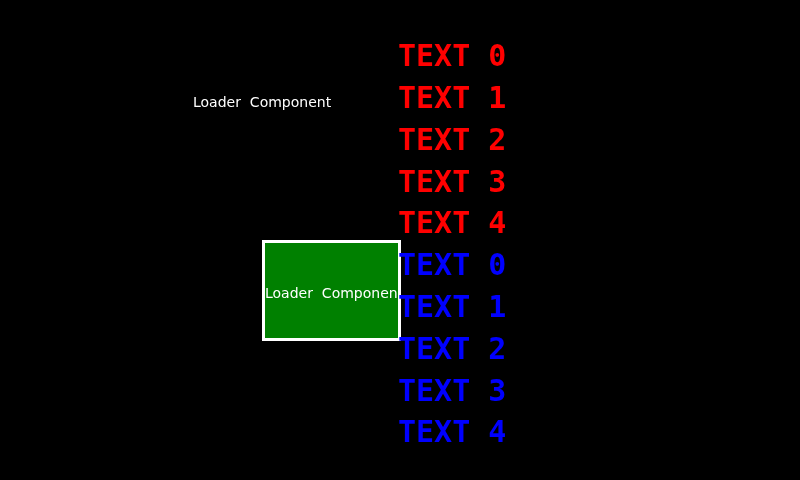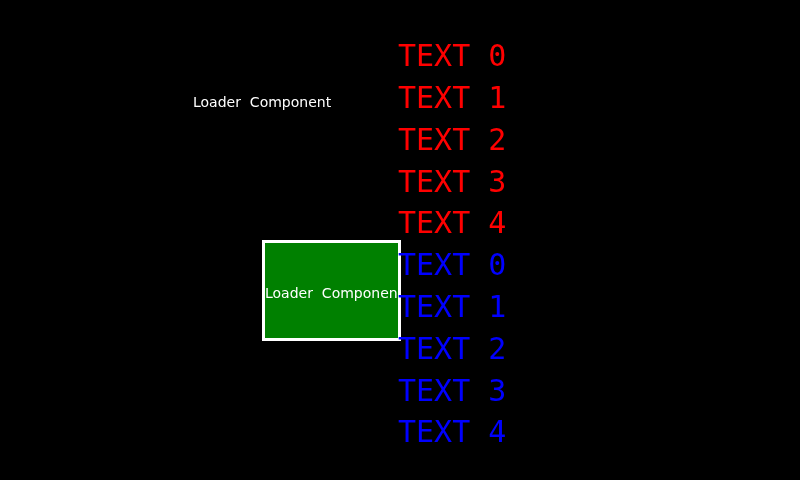--- a/index.html
+++ b/index.html
@@ -48,20 +48,21 @@
     left: 398px;
     top: 35px;
   }
   .text-row {
     height: 41.78px;
     display: flex;
     align-items: center;
     font-family: "DejaVu Sans Mono", monospace;
     font-size: 30px;
     white-space: pre;
+    font-weight: bold;
   }
 </style>
 </head>
 <body>
 
 <div class="screen">
 
   <div class="floating-label" style="color: rgb(255, 255, 255);">Loader  Component</div>
 
   <div class="loader-box" style="background-color: rgb(0, 128, 0);">

